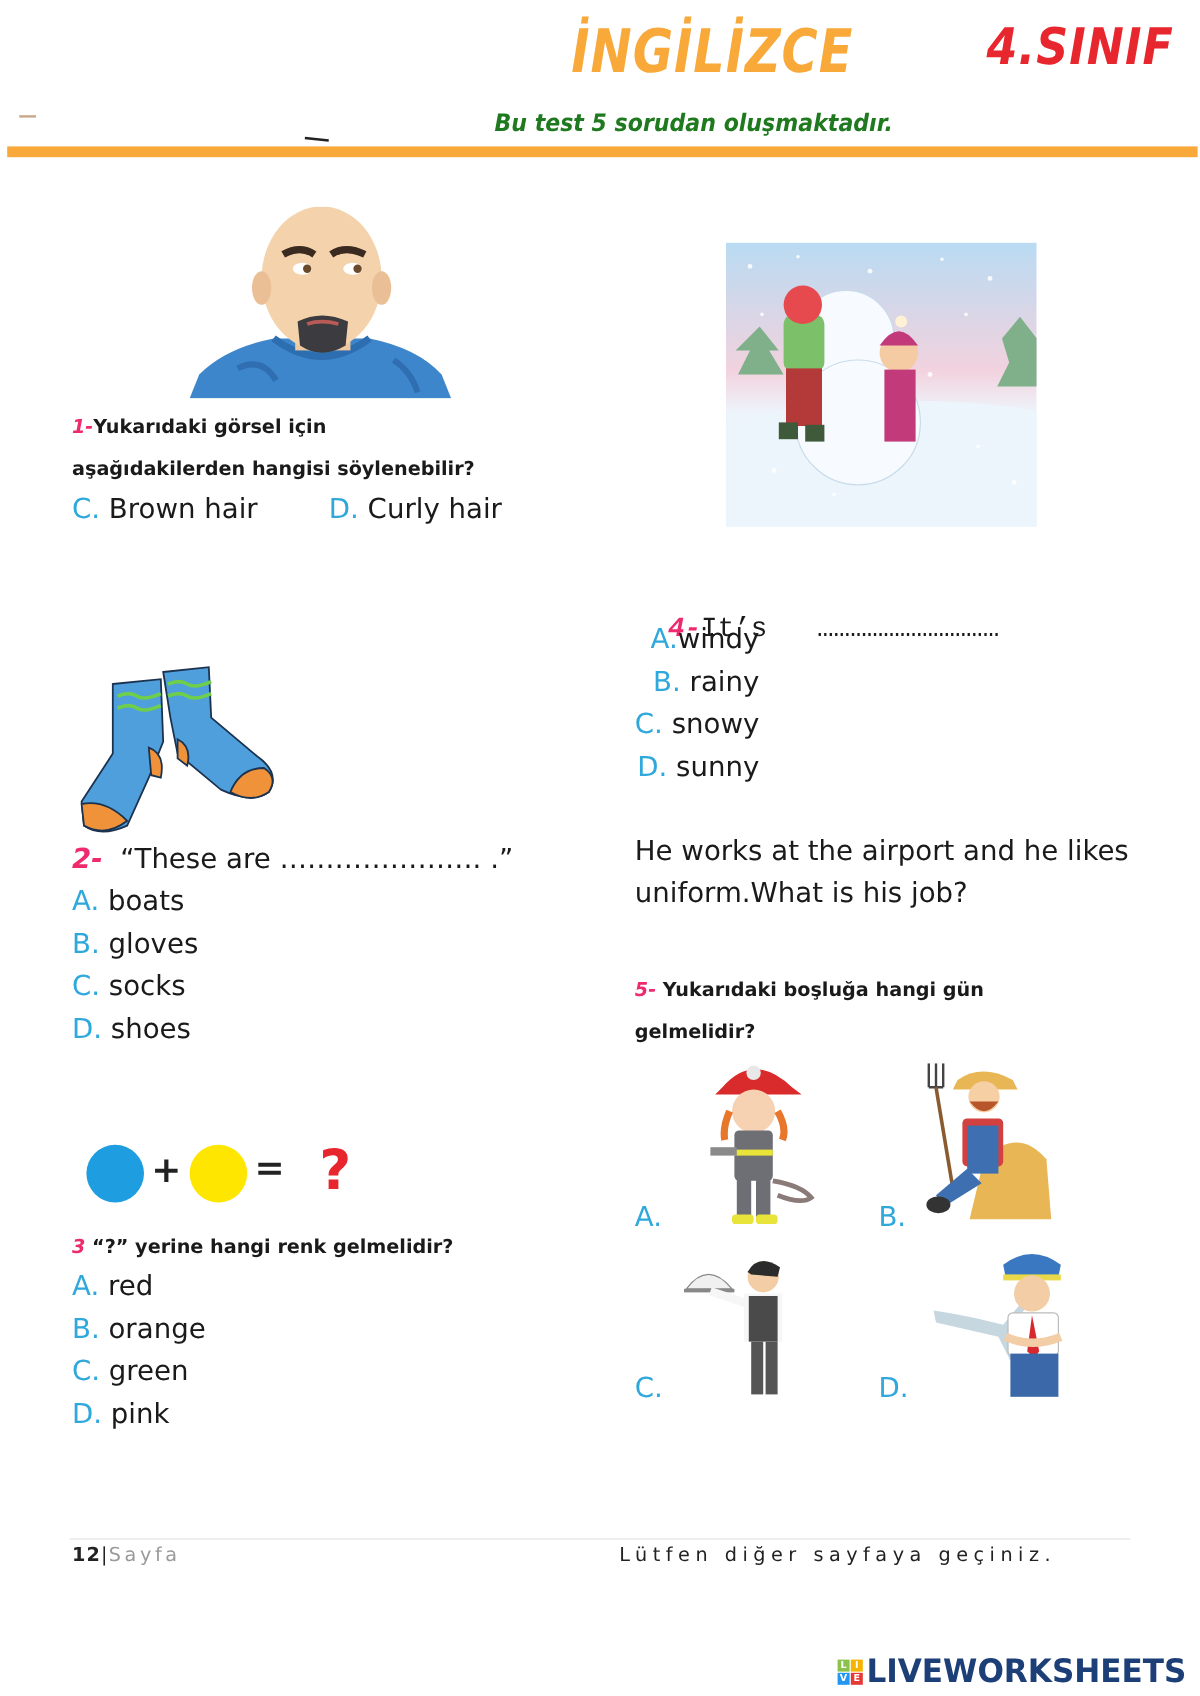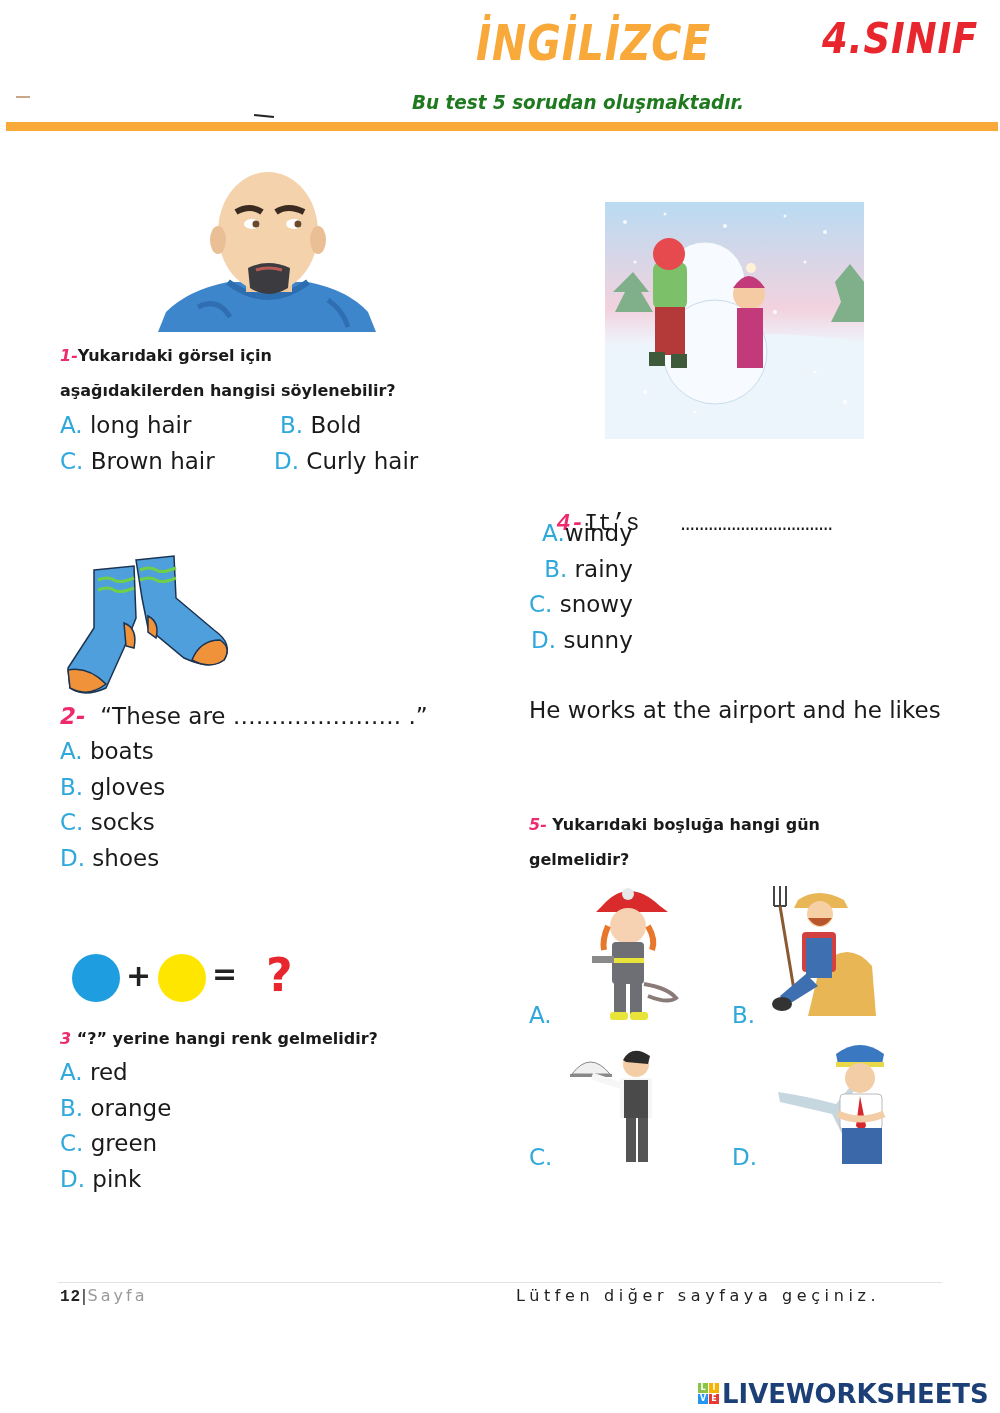--- a/index.html
+++ b/index.html
@@ -26,21 +26,21 @@
   .opt-line { font-size: 23px; line-height: 35.5px; white-space: nowrap; }
   .two-col { display: flex; }
   .two-col .c1 { width: 220px; }
 
   
   .img-frame { overflow: hidden; }
 
   
   .footer-rule { left: 58px; top: 1282px; width: 884px; height: 1px; background: #e3e3e3; }
   .footer-page { left: 60px; top: 1286px; font-size: 16px; letter-spacing: 1px; }
-  .footer-page .pg { font-weight: bold; color: #222; font-family: Liberation Mono, monospace; }
+  .footer-page .pg { font-weight: bold; color: #222; }
   .footer-page .sep { color: #222; }
   .footer-page .lbl { color: #9a9a9a; letter-spacing: 3px; }
   .footer-next { left: 516px; top: 1286px; font-size: 16px; letter-spacing: 4.6px; color: #222; }
 
   .brand { left: 698px; top: 1378px; display: flex; align-items: center; }
   .brand-grid { display: grid; grid-template-columns: 10px 10px; grid-template-rows: 10px 10px; gap: 1px; margin-right: 3px; }
   .brand-grid span { font-size: 8px; font-weight: bold; color: #fff; text-align: center; line-height: 10px; }
   .brand-text { font-weight: bold; font-size: 27px; color: #1c3f77; letter-spacing: 0px; transform: scaleX(0.96); transform-origin: left center; }
 </style>
 </head>
@@ -72,24 +72,20 @@
     <path d="M90 96 Q110 86 132 96 L130 116 Q110 128 92 116 Z" fill="#3b3b40"></path>
     <path d="M98 98 Q110 94 124 98" stroke="#b85a55" stroke-width="3" fill="none"></path>
   </svg>
 </div>
 
 <div class="abs q-title" style="left:60px;top:338px;width:420px;">
   <div><span class="qnum">1-</span><span>Yukarıdaki görsel için</span></div>
   <div>aşağıdakilerden hangisi söylenebilir?</div>
 </div>
 <div class="abs" style="left:60px;top:408px;">
-  <div class="two-col opt-line">
-    <div class="c1"><span class="opt-letter">A.</span> <span>long hair</span></div>
-    <div><span class="opt-letter">B.</span> <span>Bold</span></div>
-  </div>
   <div class="two-col opt-line">
     <div class="c1" style="width:214px;"><span class="opt-letter">C.</span> <span>Brown hair</span></div>
     <div><span class="opt-letter">D.</span> <span>Curly hair</span></div>
   </div>
 </div>
 
 <div class="abs" style="left:64px;top:548px;width:176px;height:148px;">
   <svg width="176" height="148" viewBox="0 0 176 148">
     <g stroke="#1c3350" stroke-width="1.5">
       <path d="M30 22 L70 18 L72 70 L60 100 L42 140 Q20 150 6 140 L4 120 L30 80 Z" fill="#4e9fdc"></path>
@@ -179,20 +175,21 @@
 </div>
 <div class="abs" style="left:529px;top:516px;text-align:right;">
   <div class="opt-line"><span class="opt-letter">A.</span><span>windy</span></div>
   <div class="opt-line"><span class="opt-letter">B.</span> <span>rainy</span></div>
   <div class="opt-line"><span class="opt-letter">C.</span> <span>snowy</span></div>
   <div class="opt-line"><span class="opt-letter">D.</span> <span>sunny</span></div>
 </div>
 
 <div class="abs q" style="left:529px;top:693px;">
   <div>He works at the airport and he likes</div>
+  <div>uniform.What is his job?</div>
 </div>
 <div class="abs q-title" style="left:529px;top:807px;">
   <div><span class="qnum">5-</span><span style="white-space:pre;"> Yukarıdaki boşluğa hangi gün</span></div>
   <div>gelmelidir?</div>
 </div>
 
 <div class="abs opt-line" style="left:529px;top:998px;"><span class="opt-letter">A.</span></div>
 <div class="abs" style="left:588px;top:880px;width:92px;height:142px;">
   <svg width="92" height="142" viewBox="0 0 92 142">
     <path d="M14 26 Q40 -4 72 26 L80 32 L8 32 Z" fill="#d92b2b"></path>

